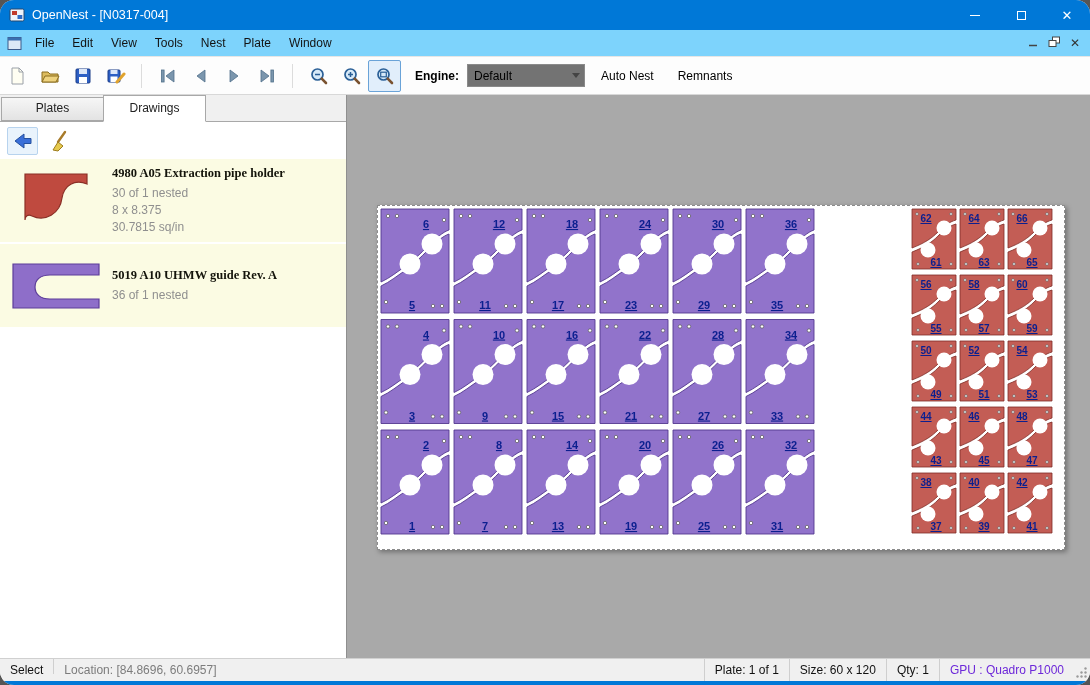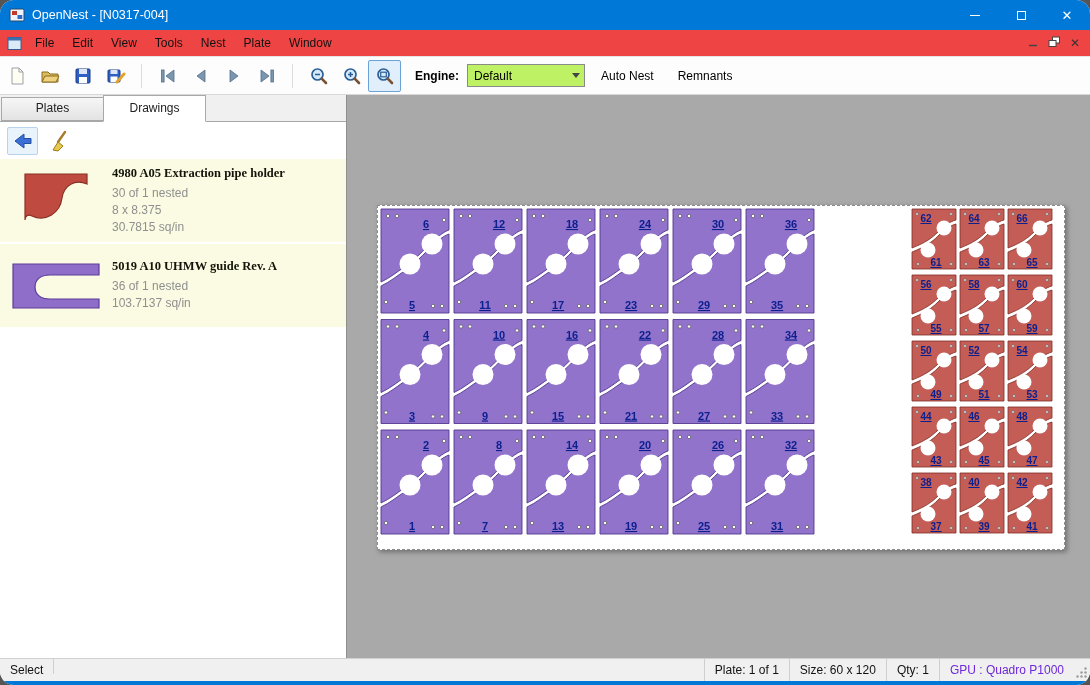--- a/index.html
+++ b/index.html
@@ -12,32 +12,32 @@
   
   .titlebar{flex:0 0 30px;background:#0078d7;color:#fff;display:flex;align-items:center;}
   .app-icon{margin-left:9px;display:flex;}
   .title-text{margin-left:7px;font-size:12.5px;}
   .win-controls{margin-left:auto;display:flex;height:100%;}
   .wbtn{width:46px;display:flex;align-items:center;justify-content:center;cursor:default;}
   .glyph-min{display:block;width:10px;border-top:1.5px solid #fff;}
   .glyph-max{display:block;width:9px;height:9px;border:1.2px solid #fff;}
   .glyph-close{font-size:13px;line-height:1;}
   
-  .menubar{flex:0 0 27px;background:#ef4444;border-bottom:1px solid #e6e6e6;display:flex;align-items:center;padding-left:7px;}
+  .menubar{flex:0 0 27px;background:#7dd3fc;border-bottom:1px solid #e6e6e6;display:flex;align-items:center;padding-left:7px;}
   .mdi-doc-icon{display:flex;margin-right:4px;}
   .menu-item{padding:0 9px;line-height:26px;color:#131313;cursor:default;}
   .mdi-controls{margin-left:auto;display:flex;align-items:center;gap:9px;padding-right:10px;}
   .mdi-close{font-size:12px;color:#333;line-height:1;}
   
   .toolbar{flex:0 0 38px;background:#fdfdfd;border-bottom:1px solid #d8d8d8;display:flex;align-items:center;}
   .tbtn{width:33px;height:32px;display:flex;align-items:center;justify-content:center;border-radius:2px;}
   .tbtn.toggled{border:1px solid #6aa3d8;background:#e1eefb;}
   .tsep{width:1px;height:24px;background:#dcdcdc;margin:0 9px;}
   .engine-label{font-weight:bold;margin:0 8px 0 14px;}
-  .combo{width:118px;height:23px;border:1px solid #8a8a8a;background:#bef264;display:flex;align-items:center;}
+  .combo{width:118px;height:23px;border:1px solid #8a8a8a;background:#737373;display:flex;align-items:center;}
   .combo-text{flex:1;padding-left:6px;}
   .combo-arrow{width:16px;display:flex;justify-content:center;}
   .combo-arrow::after{content:"";border:4px solid transparent;border-top:5px solid #444;margin-top:4px;}
   .txt-btn{padding:0 8px;margin-left:8px;line-height:30px;color:#000;}
   
   .body{flex:1;display:flex;min-height:0;}
   .left-panel{flex:0 0 347px;background:#fff;border-right:1px solid #8f8f8f;display:flex;flex-direction:column;}
   .tab-bar{flex:0 0 27px;display:flex;background:#f0f0f0;border-bottom:1px solid #a8a8a8;padding:2px 0 0 1px;}
   .tab{width:103px;text-align:center;border:1px solid #a8a8a8;background:linear-gradient(#f6f6f6,#e3e3e3);
        line-height:21px;margin-right:-1px;color:#222;}
@@ -239,21 +239,20 @@
         </div>
         <div class="drawing-item">
           <div class="thumb">
             <svg width="92" height="52" viewBox="0 0 92 52">
               <path d="M3,4 L89,4 L89,15 L40,15 C30,15 25,20 25,27 C25,34 30,39 40,39 L89,39 L89,48 L3,48 Z" fill="#8e6ec9" stroke="#5d3d99" stroke-width="1.2"></path>
             </svg>
           </div>
           <div class="meta">
             <div class="d-title">5019 A10 UHMW guide Rev. A</div>
             <div class="d-line">36 of 1 nested</div>
-            <div class="d-line">103.7137 sq/in</div>
           </div>
         </div>
       </div>
     </div>
 
     <div class="canvas">
       <div class="plate">
         <svg id="nest-svg" viewBox="0 0 686 343" width="686" height="343">
             <g transform="translate(2 2)">
               <path d="M1,1 L69,1 L69,22 C63,24 56,30 48,38 C40,46 34,52 26,58 C18,63 10,70 1,74 Z" fill="#9173cb" stroke="#54398f" stroke-width="0.9"></path>
@@ -688,20 +687,21 @@
               <text x="25" y="58" class="part-num-sm">41</text>
             </g>
           </svg>
       </div>
     </div>
   </div>
 
   <div class="statusbar">
     <span class="sb-cell">Select</span>
     <span class="sb-divider"></span>
+    <span class="sb-cell sb-location">Location: [84.8696, 60.6957]</span>
     <div class="sb-right">
       <span class="sb-cell">Plate: 1 of 1</span>
       <span class="sb-cell">Size: 60 x 120</span>
       <span class="sb-cell">Qty: 1</span>
       <span class="sb-cell gpu" style="color: #6d28d9;">GPU : Quadro P1000</span>
       <span class="grip">
         <svg width="13" height="13" viewBox="0 0 13 13">
           <circle cx="10.5" cy="2.5" r="1.2" fill="#9a9a9a"></circle>
             <circle cx="6.5" cy="6.5" r="1.2" fill="#9a9a9a"></circle>
             <circle cx="10.5" cy="6.5" r="1.2" fill="#9a9a9a"></circle>

